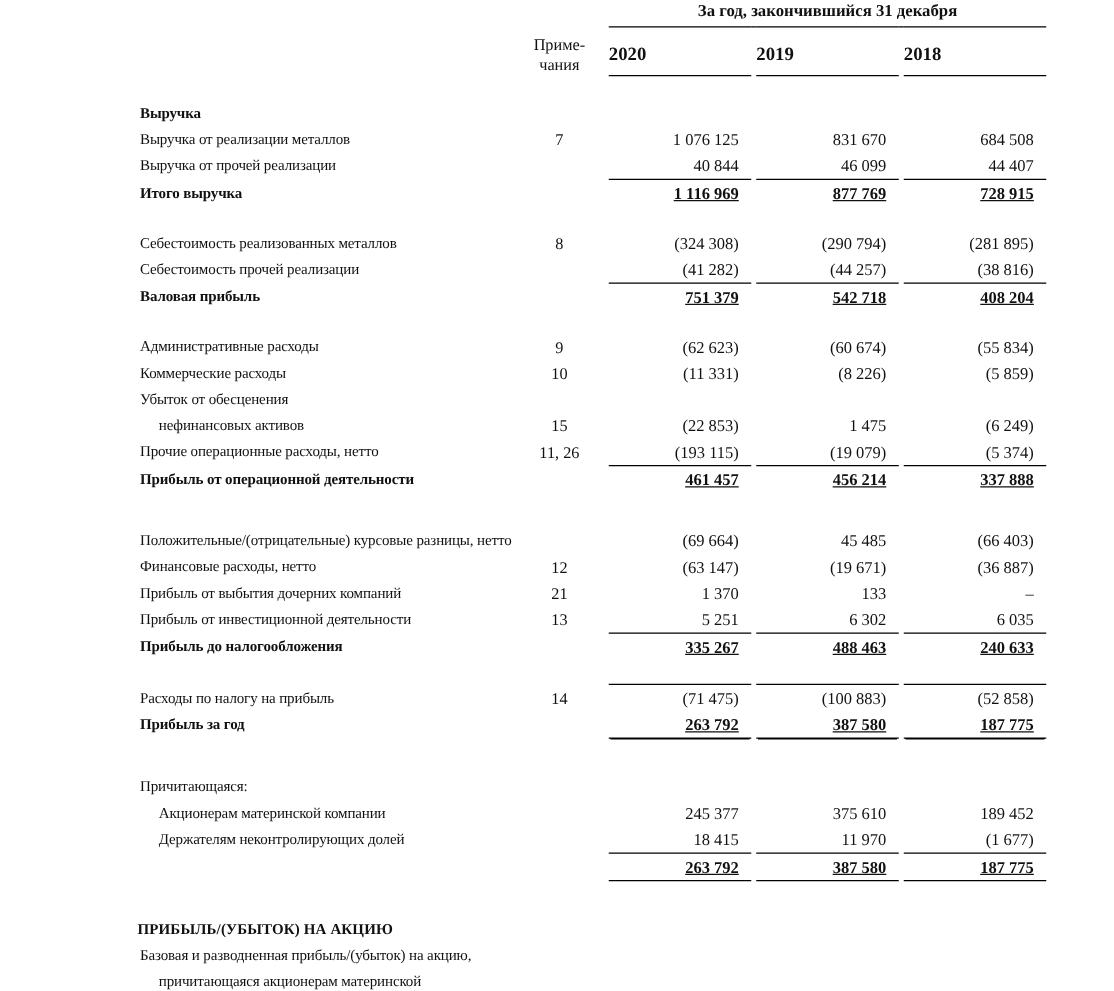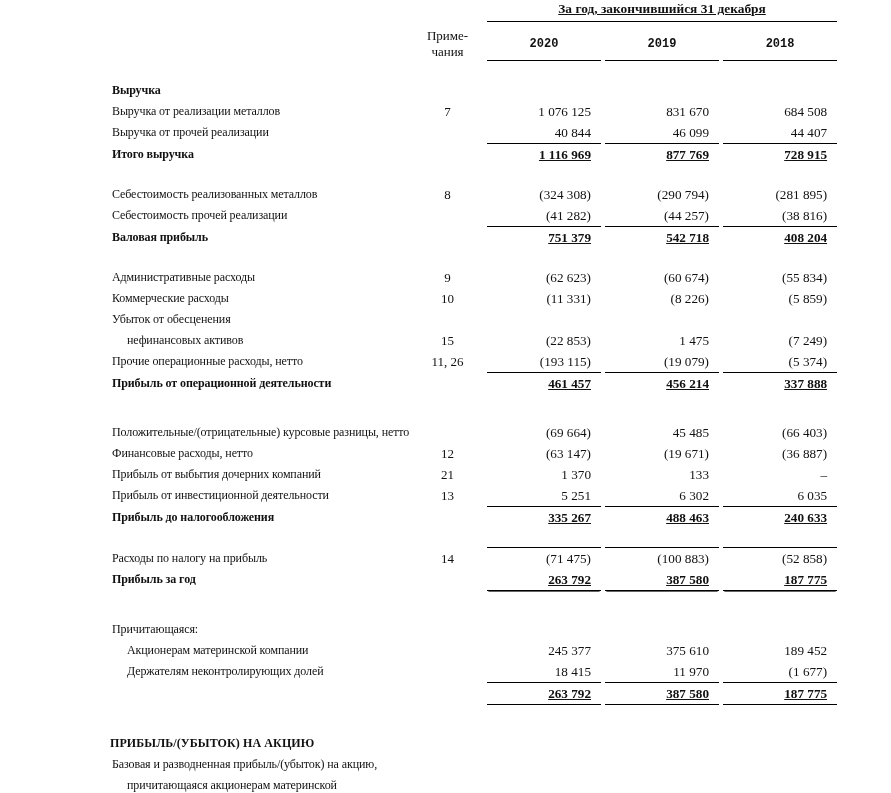--- a/index.html
+++ b/index.html
@@ -80,38 +80,35 @@
 
   
   .hdr-span {
     text-align: center;
     font-weight: bold;
     font-size: 13.4px;
     line-height: 18px;
     white-space: nowrap;
     border-bottom: 1.4px solid #000;
     padding-bottom: 3px;
-    text-decoration: underline;
   }
   .hdr-note {
     text-align: center;
     font-weight: normal;
     font-size: 13px;
     line-height: 16px;
     white-space: nowrap;
   }
   .hdr-year {
-    text-align: center;
     font-weight: bold;
-    font-size: 12px;
+    font-size: 15px;
     line-height: 20px;
     white-space: nowrap;
     padding-bottom: 6px;
     border-bottom: 1.4px solid #000;
-    font-family: Liberation Mono, monospace;
   }
   .hdr-gapline { font-size: 0; line-height: 0; }
 </style>
 </head>
 <body>
 
 <div id="page">
 
   <table class="fin">
     <colgroup>
@@ -274,21 +271,21 @@
           <td></td>
         </tr>
         <tr>
           <td class="lbl ind1">нефинансовых активов</td>
           <td></td>
           <td class="note">15</td>
           <td class="num">(22 853)</td>
           <td></td>
           <td class="num">1 475</td>
           <td></td>
-          <td class="num">(7 249)</td>
+          <td class="num">(6 249)</td>
           <td></td>
         </tr>
         <tr>
           <td class="lbl">Прочие операционные расходы, нетто</td>
           <td></td>
           <td class="note">11, 26</td>
           <td class="num rule-bot">(193 115)</td>
           <td></td>
           <td class="num rule-bot">(19 079)</td>
           <td></td>

